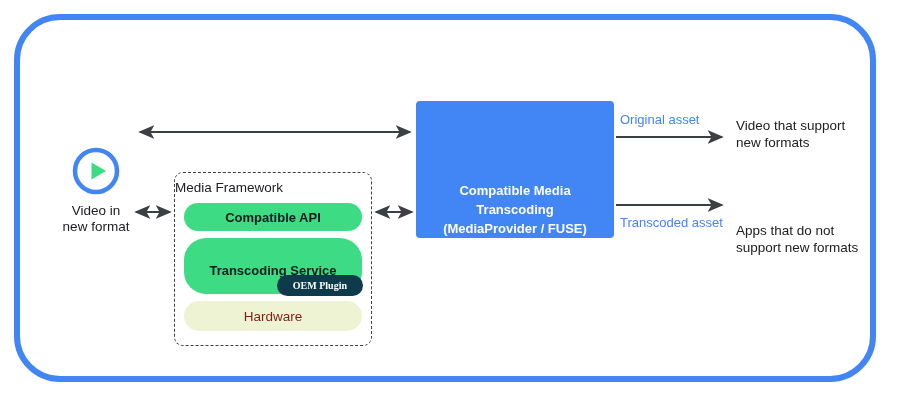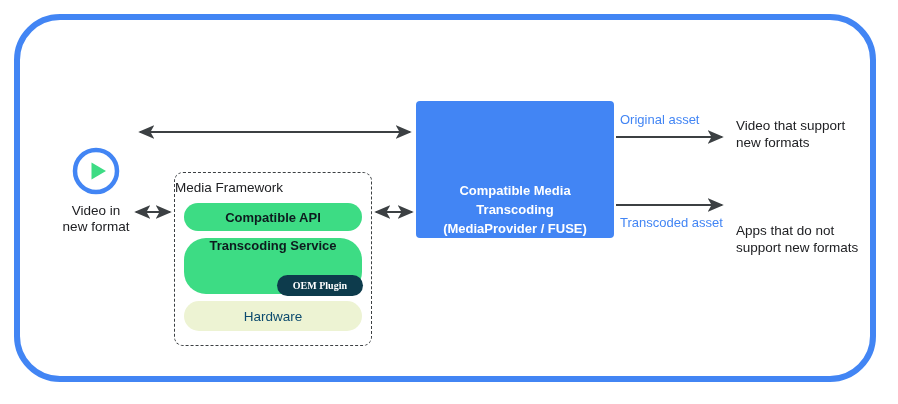--- a/index.html
+++ b/index.html
@@ -103,21 +103,21 @@
   #fw-transcoding-api .fw-label {
     font-size: 13px;
     font-weight: bold;
     color: #0d1b1e;
   }
   #fw-transcoding-service {
     height: 56px;
     background: #3ddc84;
     margin-bottom: 7px;
     align-items: flex-start;
-    padding-top: 0;
+    padding-top: 25px;
   }
   #fw-transcoding-service .fw-label {
     font-size: 13px;
     font-weight: bold;
     color: #0d1b1e;
   }
   #oem-plugin {
     position: absolute;
     right: -1px;
     bottom: -2px;
@@ -135,21 +135,21 @@
     font-weight: bold;
     white-space: nowrap;
     font-family: Liberation Serif, serif;
   }
   #fw-hardware {
     height: 30px;
     background: #edf3d3;
   }
   #fw-hardware .fw-label {
     font-size: 13.5px;
-    color: #0c4a6e;
+    color: #7f1d1d;
   }
 
   
   #cmt-box {
     position: absolute;
     left: 416px;
     top: 101px;
     width: 198px;
     height: 137px;
     background: #4285f4;

